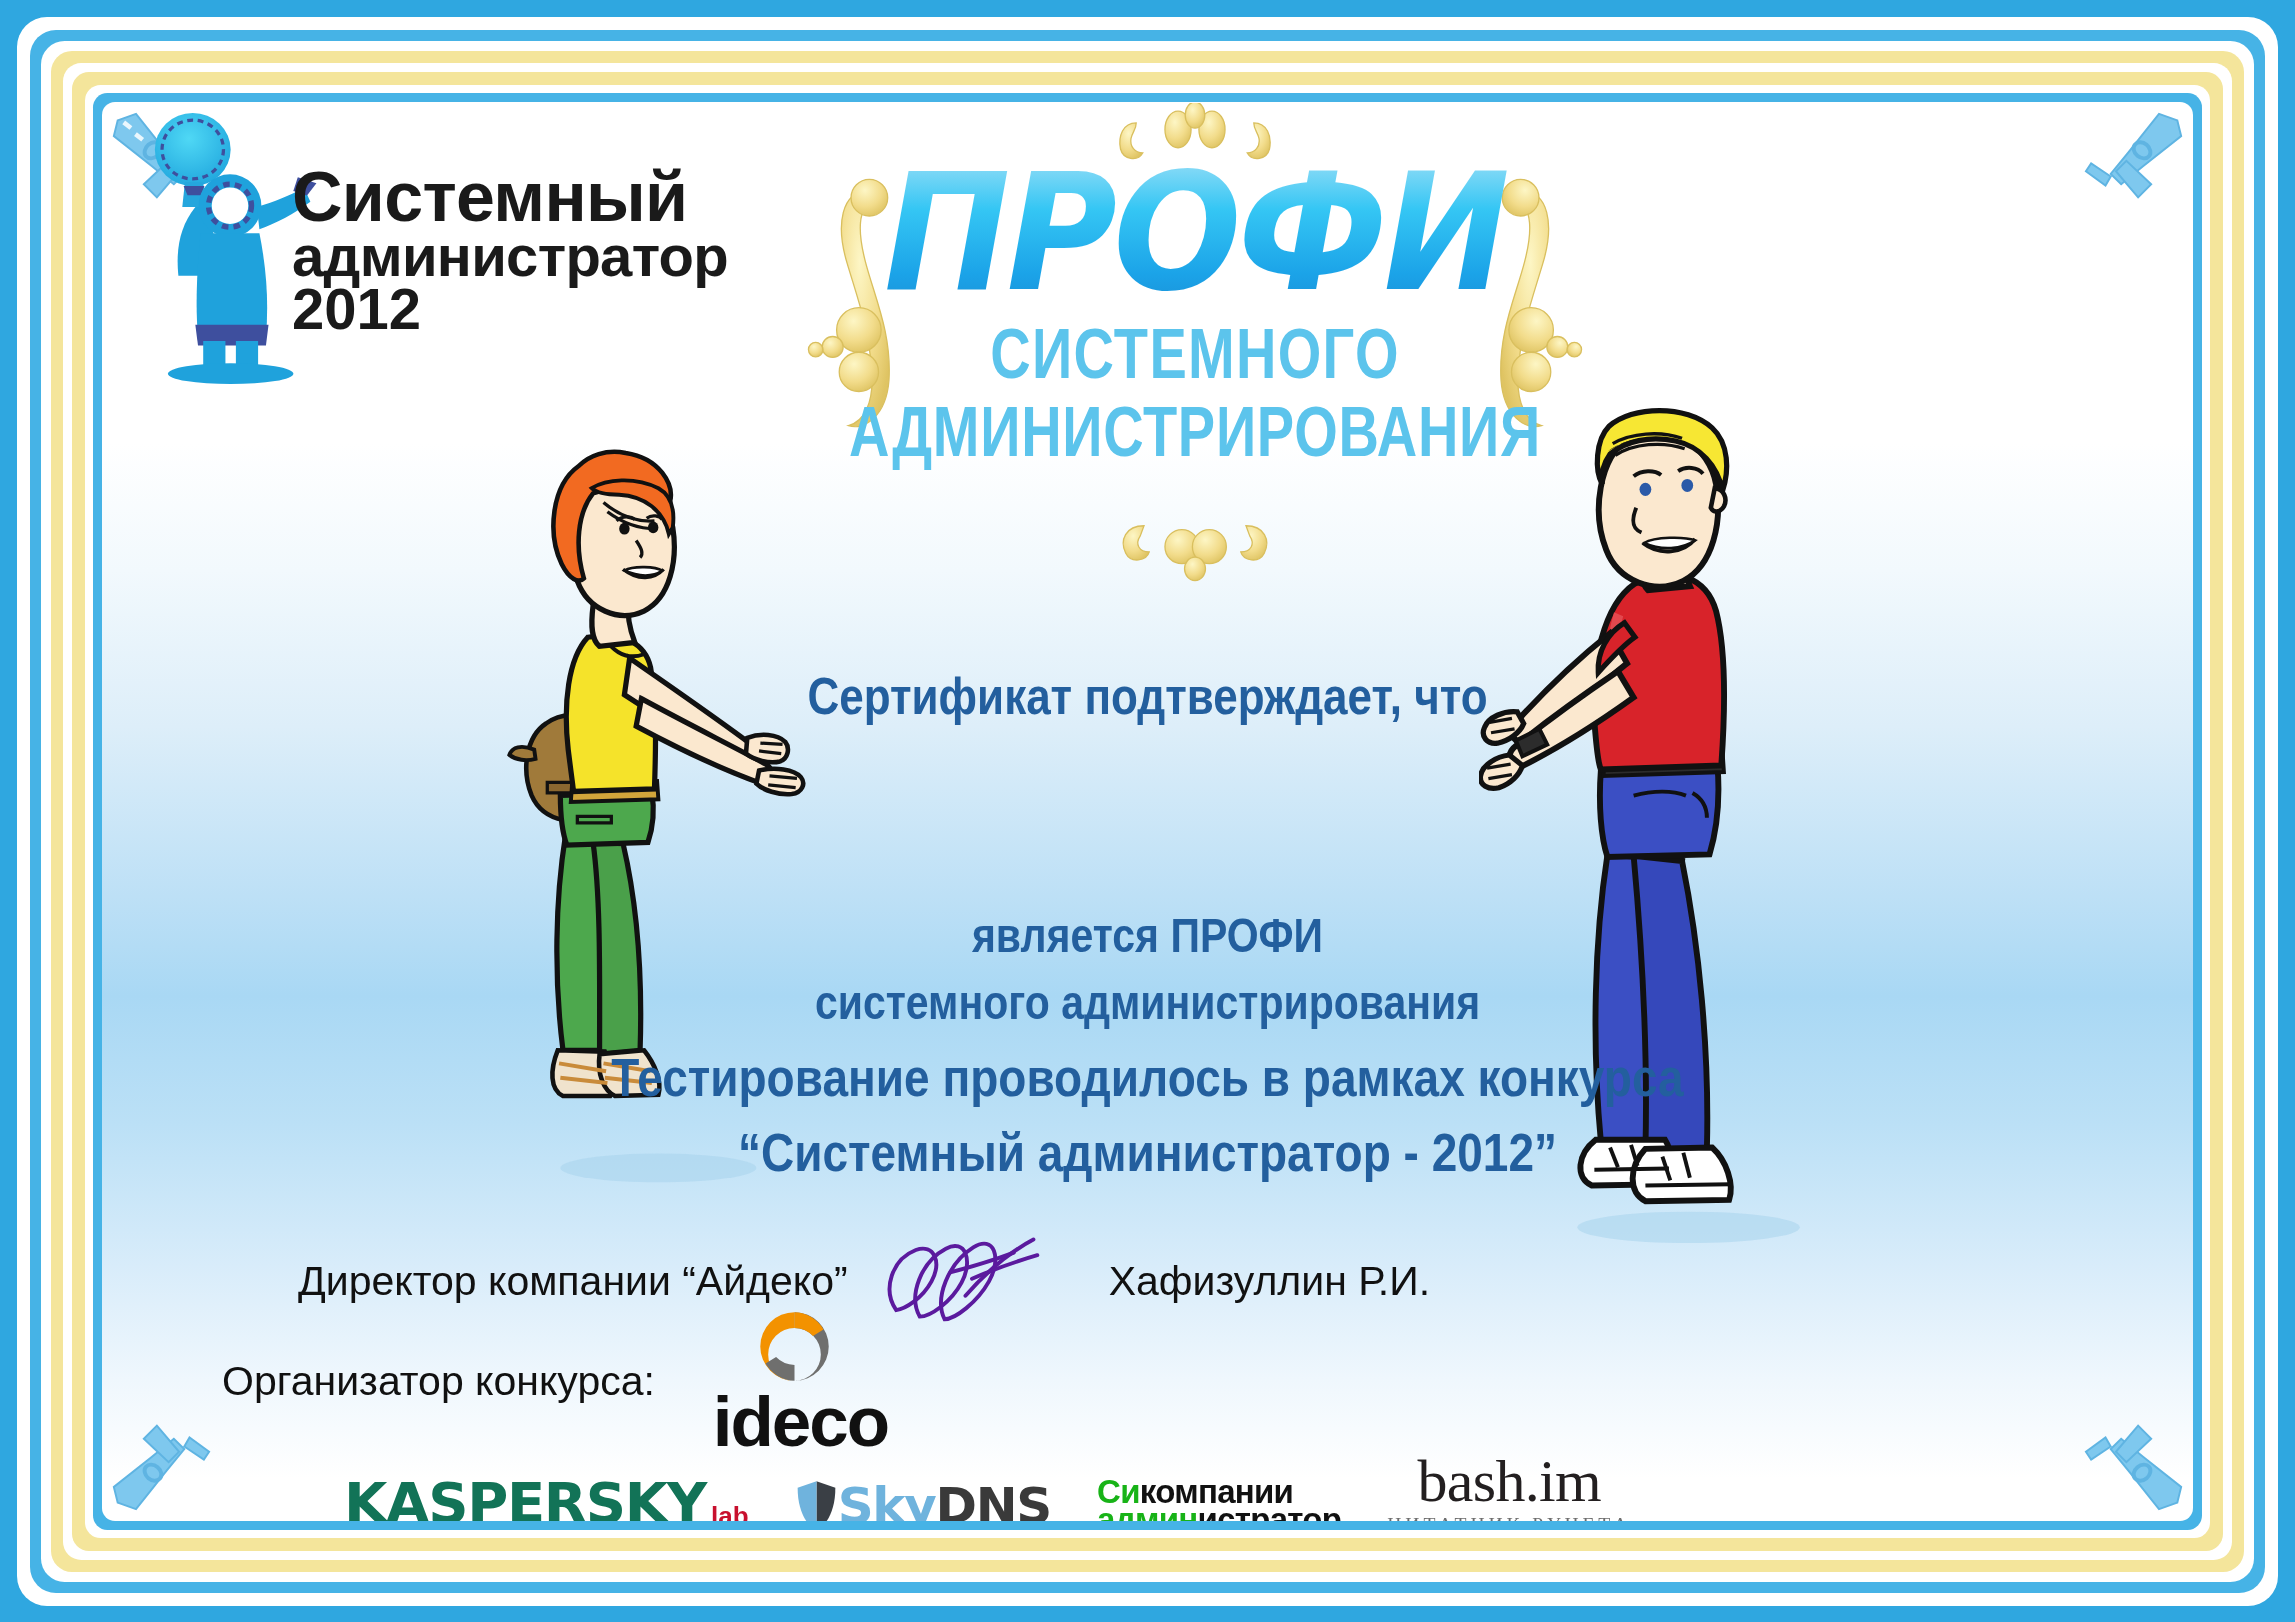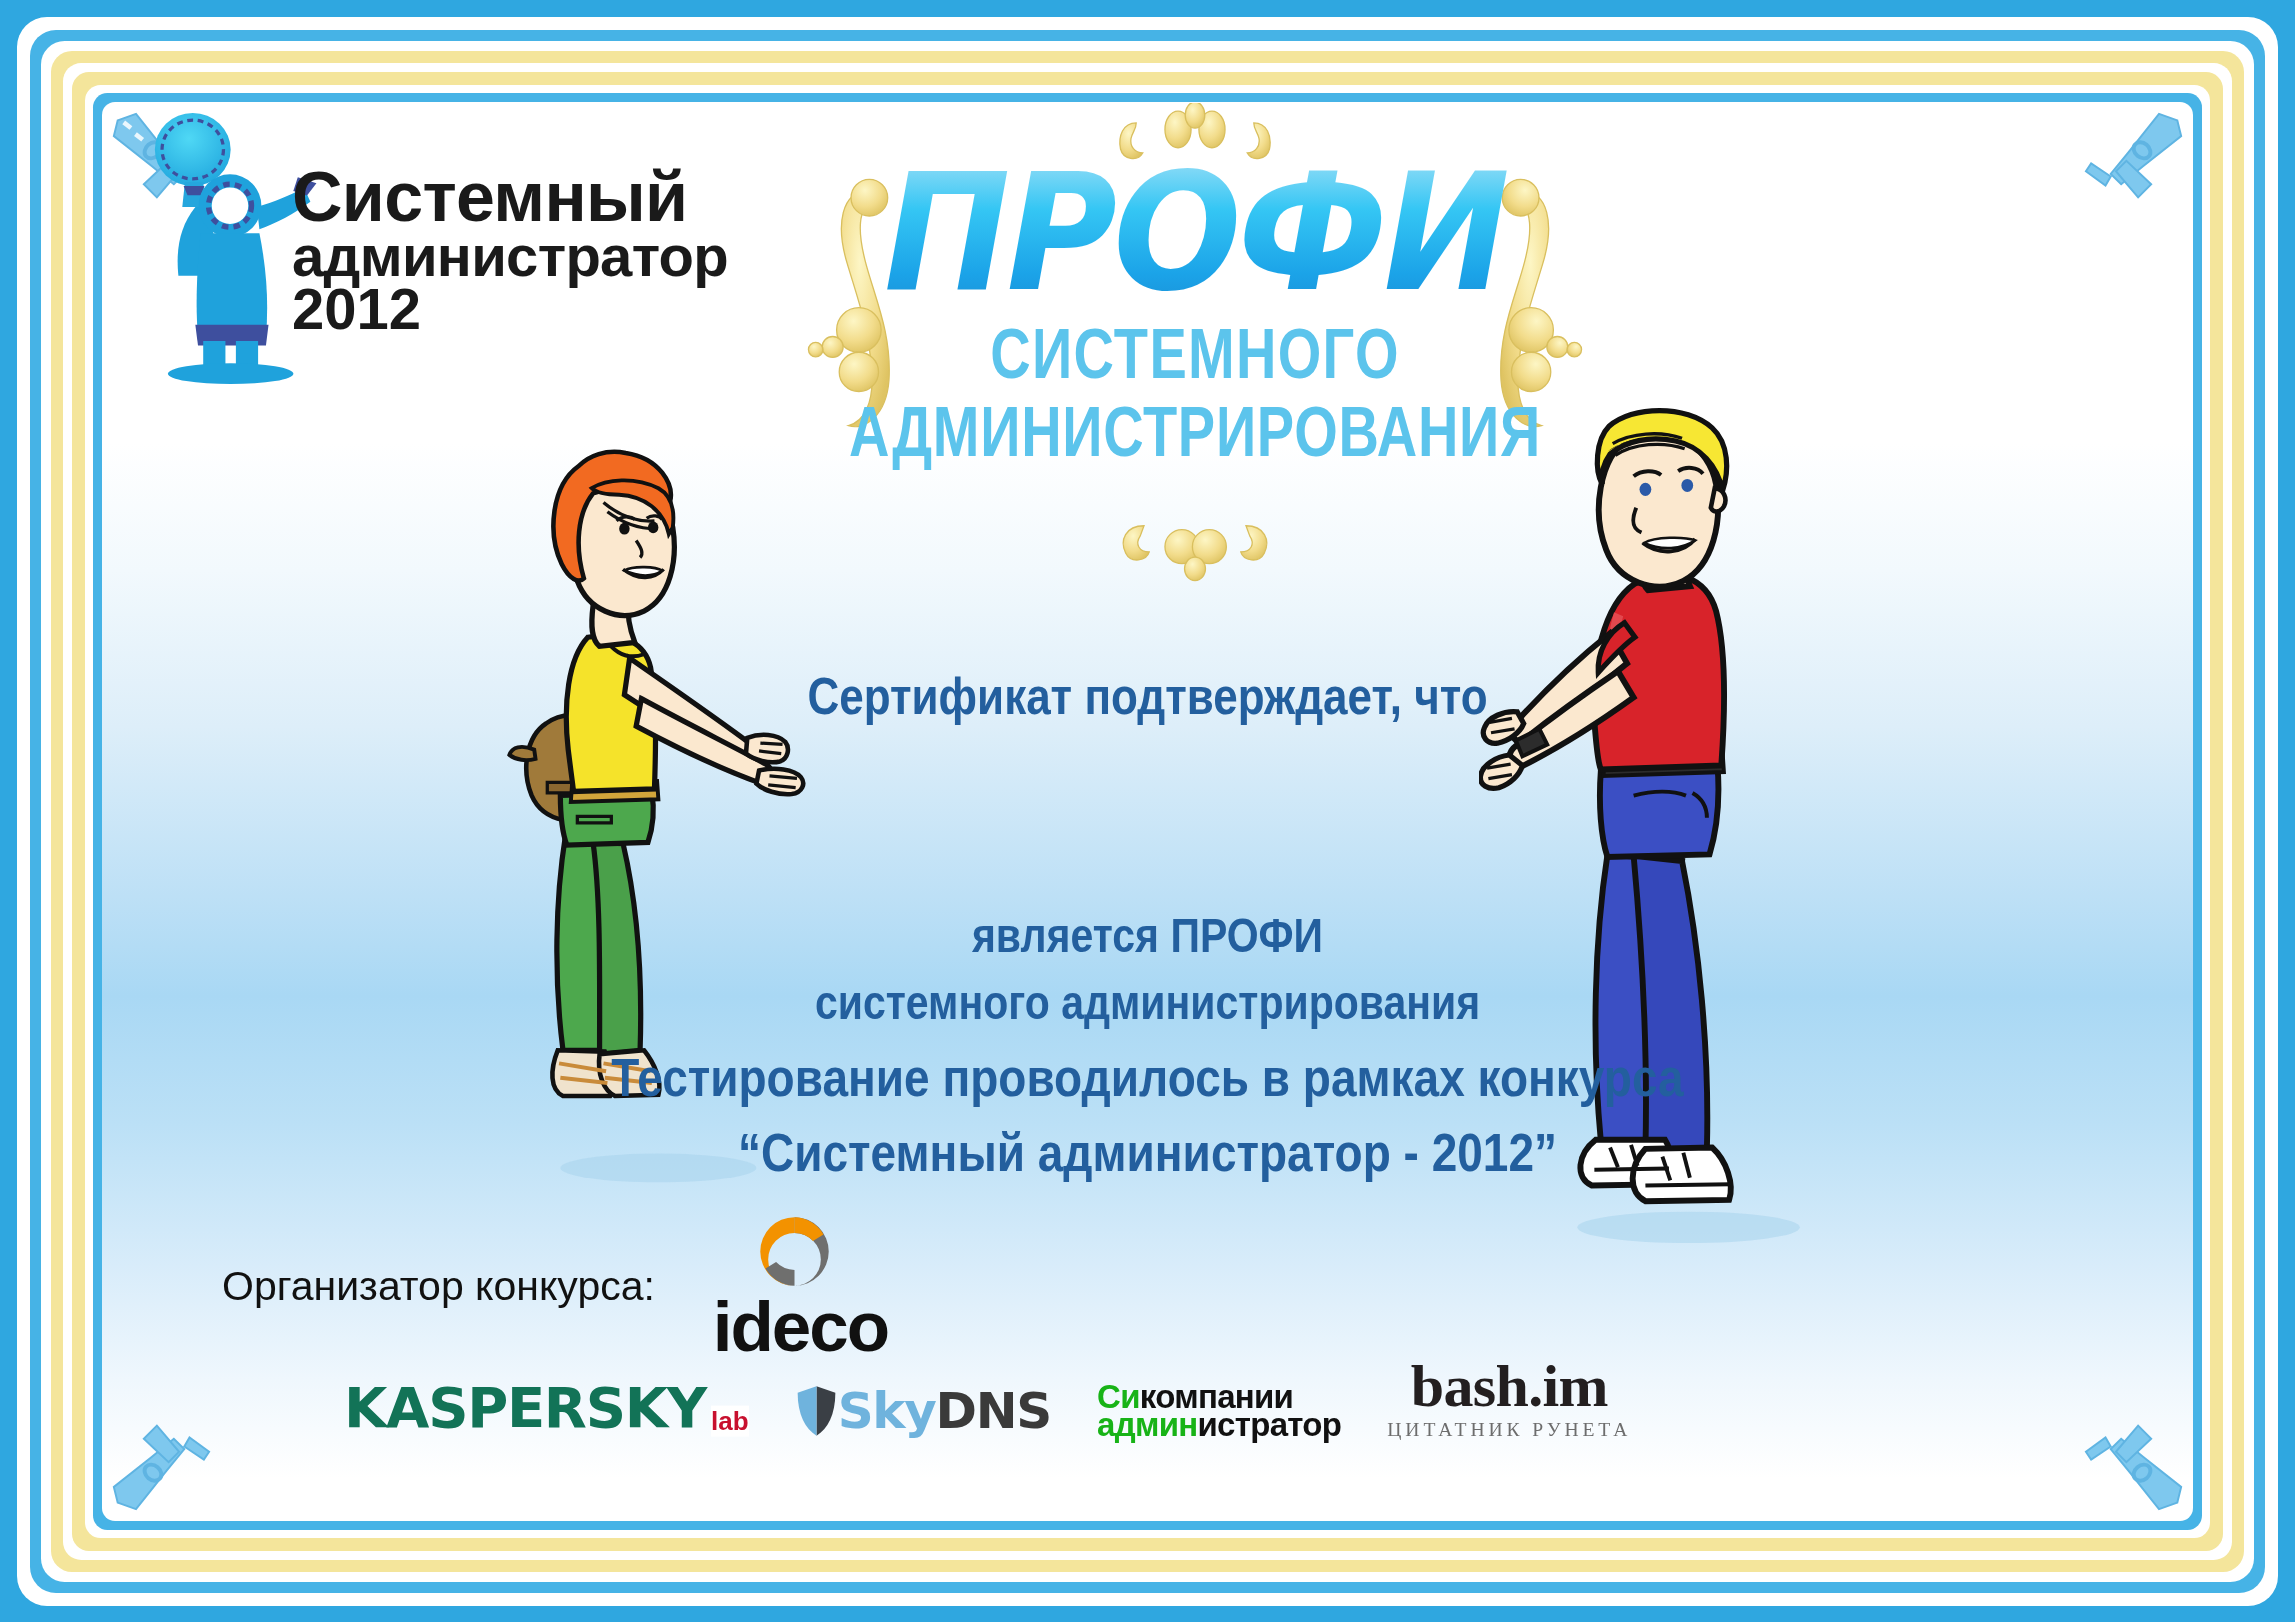--- a/index.html
+++ b/index.html
@@ -131,21 +131,21 @@
   .sky-t{font-size:50px;font-weight:bold;color:#6fb3dd;letter-spacing:-1.3px;font-family:"DejaVu Sans", sans-serif;}
   .dns-t{font-size:50px;font-weight:bold;color:#3a3a3a;letter-spacing:-1.3px;font-family:"DejaVu Sans", sans-serif;}
 
   .sysadm{line-height:0.86;}
   .sysadm .l1{font-size:33px;font-weight:bold;letter-spacing:-0.7px;}
   .sysadm .l2{font-size:33px;font-weight:bold;letter-spacing:-0.7px;}
   .grn{color:#18b317;}
   .blk{color:#111;}
 
   .bash{text-align:center;line-height:1;}
-  .bash-main{font-family:"Liberation Serif", serif;font-size:60px;color:#231f20;letter-spacing:-0.7px;font-weight:bold;}
+  .bash-main{font-family:"Liberation Serif", serif;font-size:60px;color:#231f20;letter-spacing:-0.7px;}
   .bash-sub{font-family:"Liberation Serif", serif;font-size:19.6px;color:#6d6d6d;letter-spacing:3.9px;margin-top:3.9px;}
 </style>
 </head>
 <body>
 
 <div class="cert">
 
   <div class="frame-outer"></div>
   <div class="frame-l1"></div>
   <div class="frame-l2"></div>
@@ -421,20 +421,34 @@
 
     <div class="body-block">
       <div class="bl bl1">является ПРОФИ</div>
       <div class="bl bl2">системного администрирования</div>
       <div class="bl bl3">Тестирование проводилось в рамках конкурса</div>
       <div class="bl bl4">“Системный администратор - 2012”</div>
     </div>
 
     <div class="rows">
 
+      <div class="row">
+        <div class="row-label">Директор компании “Айдеко”</div>
+        <svg class="sig-svg" viewBox="0 0 300 150">
+          <g fill="none" stroke="#5b1a9e" stroke-width="6" stroke-linecap="round">
+            <path d="M34 118 C12 86 28 40 64 26 C92 16 104 44 88 74 C74 100 48 116 34 118 Z"></path>
+            <path d="M70 128 C52 96 72 44 110 24 C140 8 152 42 134 76 C118 106 86 128 70 128 Z"></path>
+            <path d="M108 132 C92 100 114 46 152 22 C184 2 196 38 176 74 C158 106 124 132 108 132 Z"></path>
+            <path d="M140 96 C170 62 206 30 244 10"></path>
+            <path d="M150 70 C182 56 216 44 250 34"></path>
+            <path d="M118 60 C148 52 182 42 214 30"></path>
+          </g>
+        </svg>
+        <div class="sig-name">Хафизуллин Р.И.</div>
+      </div>
 
       <div class="row row-org">
         <div class="row-label">Организатор конкурса:</div>
         <div class="ideco-logo">
           <svg class="ideco-mark" viewBox="0 0 120 120">
             <path d="M60 8 A52 52 0 0 1 60 112 A40 40 0 0 0 60 32 Z" fill="#6f6f6e"></path>
             <path d="M60 8 A52 52 0 0 0 60 112 A40 40 0 0 1 60 32 Z" fill="#f39200"></path>
             <path d="M60 8 A52 52 0 0 1 104 34 L88 44 A40 40 0 0 0 60 32 Z" fill="#f39200"></path>
             <path d="M60 112 A52 52 0 0 1 16 86 L32 76 A40 40 0 0 0 60 88 Z" fill="#6f6f6e"></path>
           </svg>

